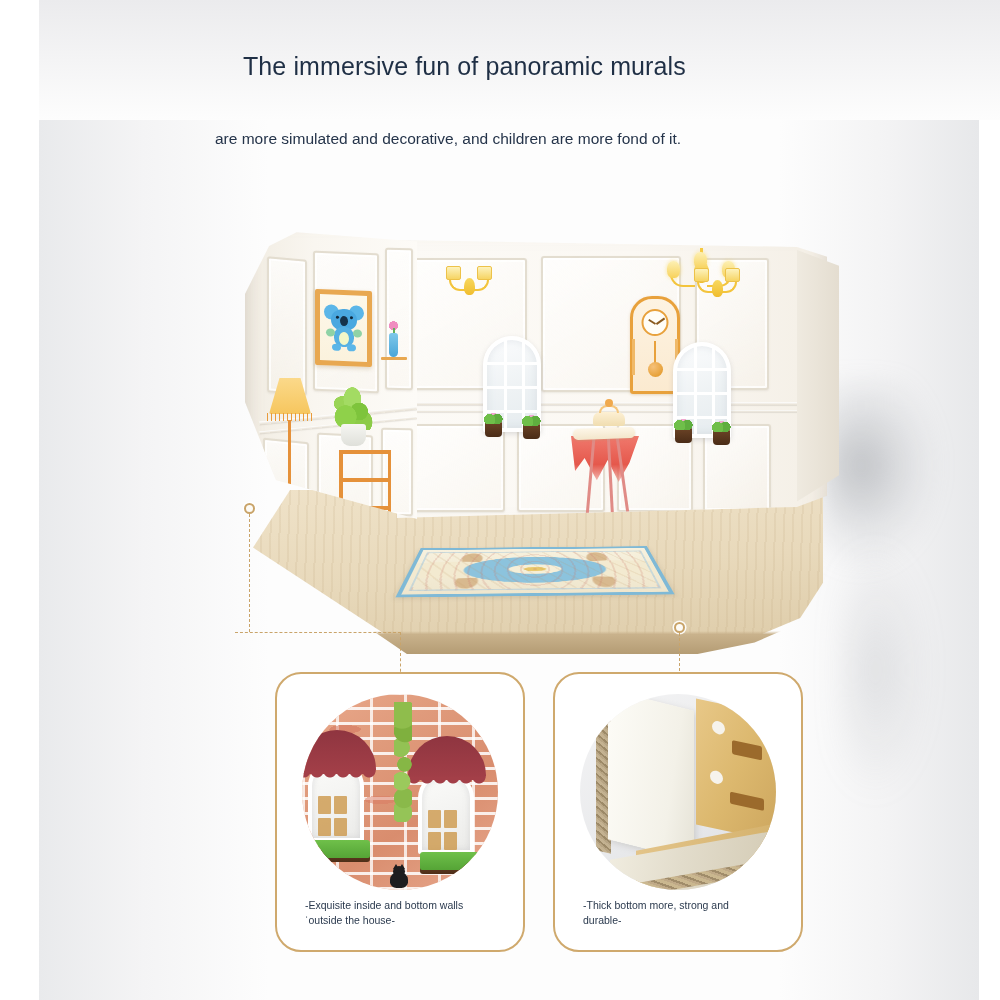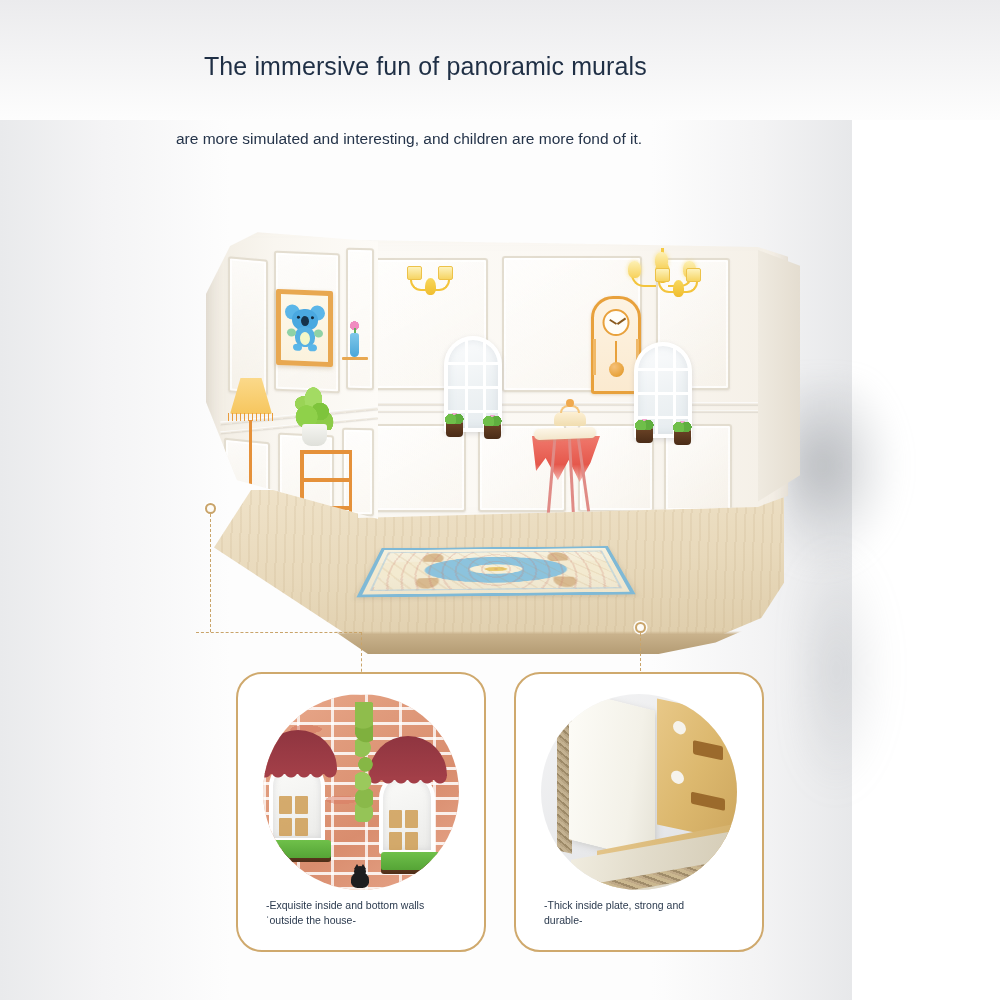--- a/index.html
+++ b/index.html
@@ -3,21 +3,21 @@
 <meta charset="utf-8">
 <style>
   * { margin:0; padding:0; box-sizing:border-box; }
   html,body { width:1000px; height:1000px; }
   body {
     font-family:"Liberation Sans", sans-serif;
     background:#ffffff;
     position:relative;
     overflow:hidden;
   }
-  #stage { position:absolute; inset:0; width:852px; height:1000px; }
+  #stage { position:absolute; inset:0; width:940px; height:1000px;margin-left:39px; }
 
   
   .bg-base { position:absolute; inset:0; background:#fdfdfd; }
   .bg-vig-l {
     position:absolute; left:0; top:0; width:230px; height:1000px;
     background:linear-gradient(to right,#e9eaec 0%,#f4f4f5 45%,#fdfdfd 100%);
   }
   .bg-vig-r {
     position:absolute; right:0; top:0; width:200px; height:1000px;
     background:linear-gradient(to left,#e7e8ea 0%,#f3f3f4 45%,#fdfdfd 100%);
@@ -397,21 +397,21 @@
 
   <div class="bg-base"></div>
   <div class="bg-vig-l"></div>
   <div class="bg-vig-r"></div>
   <div class="bg-vig-t"></div>
   <div class="bg-blob"></div>
   <div class="bg-blob2"></div>
 
   <div class="headline">The immersive fun of panoramic murals</div>
   <div class="body-text">
-    <div>are more simulated and interesting, and children are more fond of it.</div>
+    <div>are more simulated and decorative, and children are more fond of it.</div>
   </div>
 
   <div class="room">
 
     <div class="floor"></div>
     <div class="floor-edge"></div>
 
     <div class="wall-back">
       <div class="panel" style="left:12px;  top:18px;  width:118px; height:132px;"></div>
       <div class="panel" style="left:144px; top:16px; width:140px; height:136px;"></div>
@@ -615,18 +615,18 @@
         <div class="kraft-hole" style="left:16px; top:18px;"></div>
         <div class="kraft-hole" style="left:14px; top:68px;"></div>
         <div class="kraft-slot" style="left:36px; top:34px; width:30px; height:14px;"></div>
         <div class="kraft-slot" style="left:34px; top:86px; width:34px; height:12px;"></div>
       </div>
       <div class="base-kraft"></div>
       <div class="base-board"></div>
       <div class="base-edge"></div>
     </div>
     <div class="card-caption">
-      <div>-Thick inside plate, strong and</div>
+      <div>-Thick bottom more, strong and</div>
       <div>durable-</div>
     </div>
   </div>
 
 </div>
 
 </body></html>

